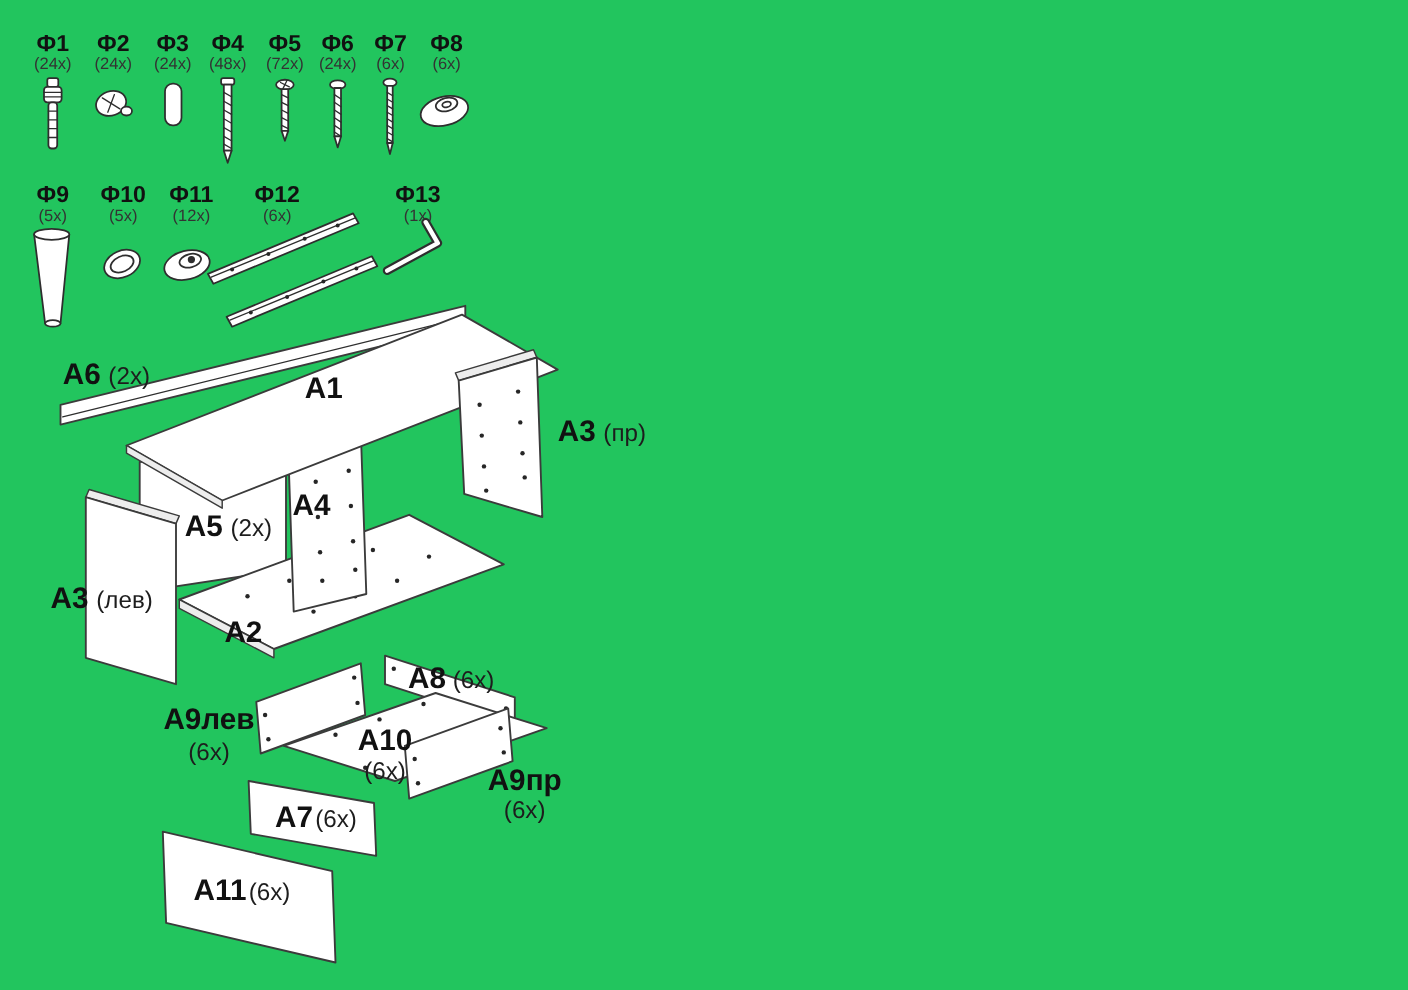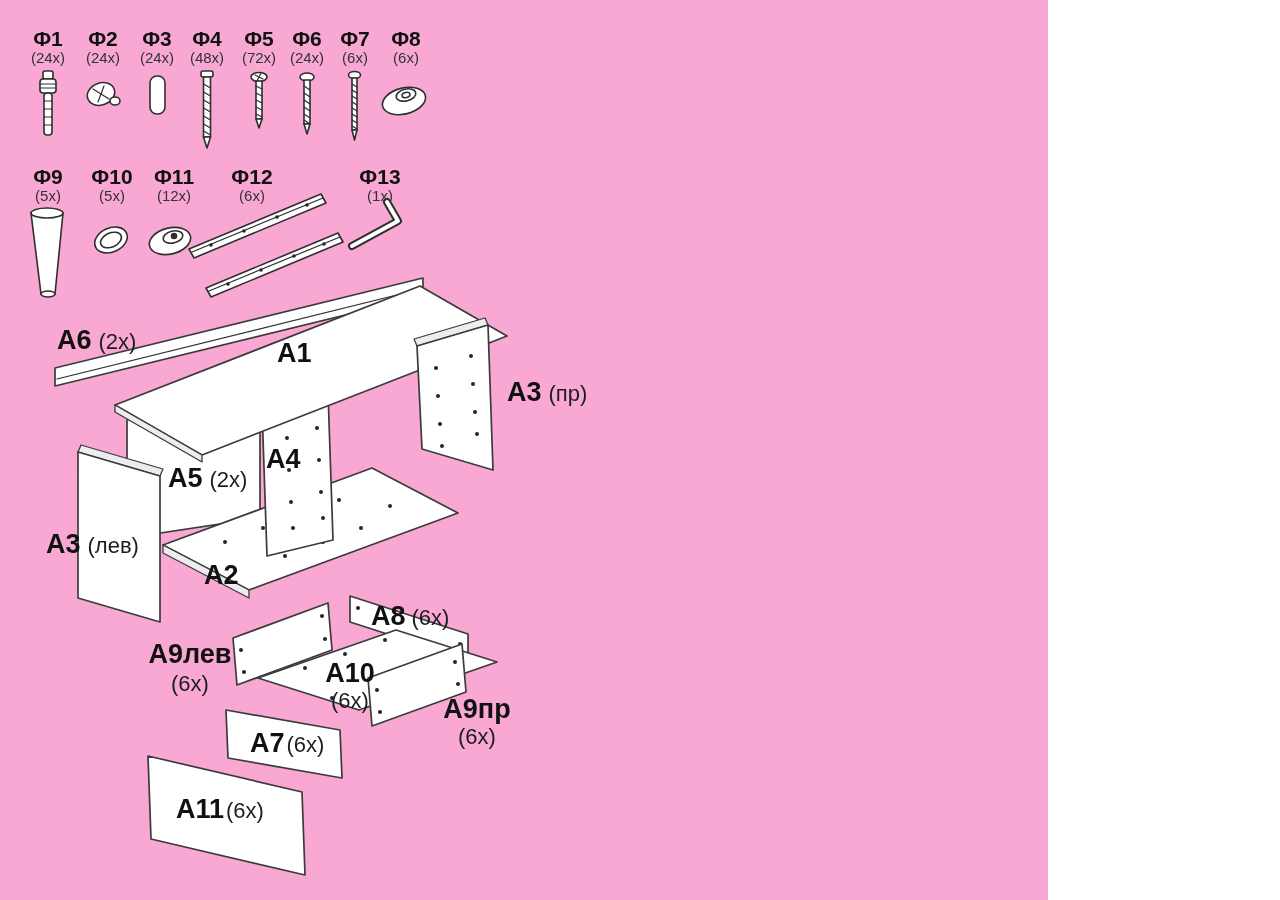--- a/index.html
+++ b/index.html
@@ -1,16 +1,16 @@
 <!DOCTYPE html>
 <html><head>
 <meta charset="utf-8">
 <style>
   html,body{margin:0;padding:0;background:#ffffff}
-  .page{width:1048px;height:900px;position:relative;background:#f9a8d4;font-family:"Liberation Sans",sans-serif;overflow:hidden}
+  .page{width:1280px;height:900px;position:relative;background:#22c55e;font-family:"Liberation Sans",sans-serif;overflow:hidden}
   .panel{fill:#ffffff;stroke:#3b3b3b;stroke-width:1.7;stroke-linejoin:round}
   .panel-edge{fill:#ededed;stroke:#3b3b3b;stroke-width:1.3;stroke-linejoin:round}
   .hole{fill:#262626;stroke:none}
   .hw-shape{fill:#ffffff;stroke:#2e2e2e;stroke-width:1.6;stroke-linejoin:round;stroke-linecap:round}
   .hw-line{fill:none;stroke:#2e2e2e;stroke-width:1.2;stroke-linecap:round}
   .hw-id{font-size:21px;font-weight:700;fill:#111111;text-anchor:middle;font-family:"Liberation Sans",sans-serif}
   .hw-qty{font-size:15px;font-weight:400;fill:#333333;text-anchor:middle;font-family:"Liberation Sans",sans-serif}
   .p-id{font-size:27px;font-weight:700;fill:#111111;font-family:"Liberation Sans",sans-serif}
   .p-qty{font-size:22px;font-weight:400;fill:#1d1d1d;font-family:"Liberation Sans",sans-serif}
   .mid{text-anchor:middle}

